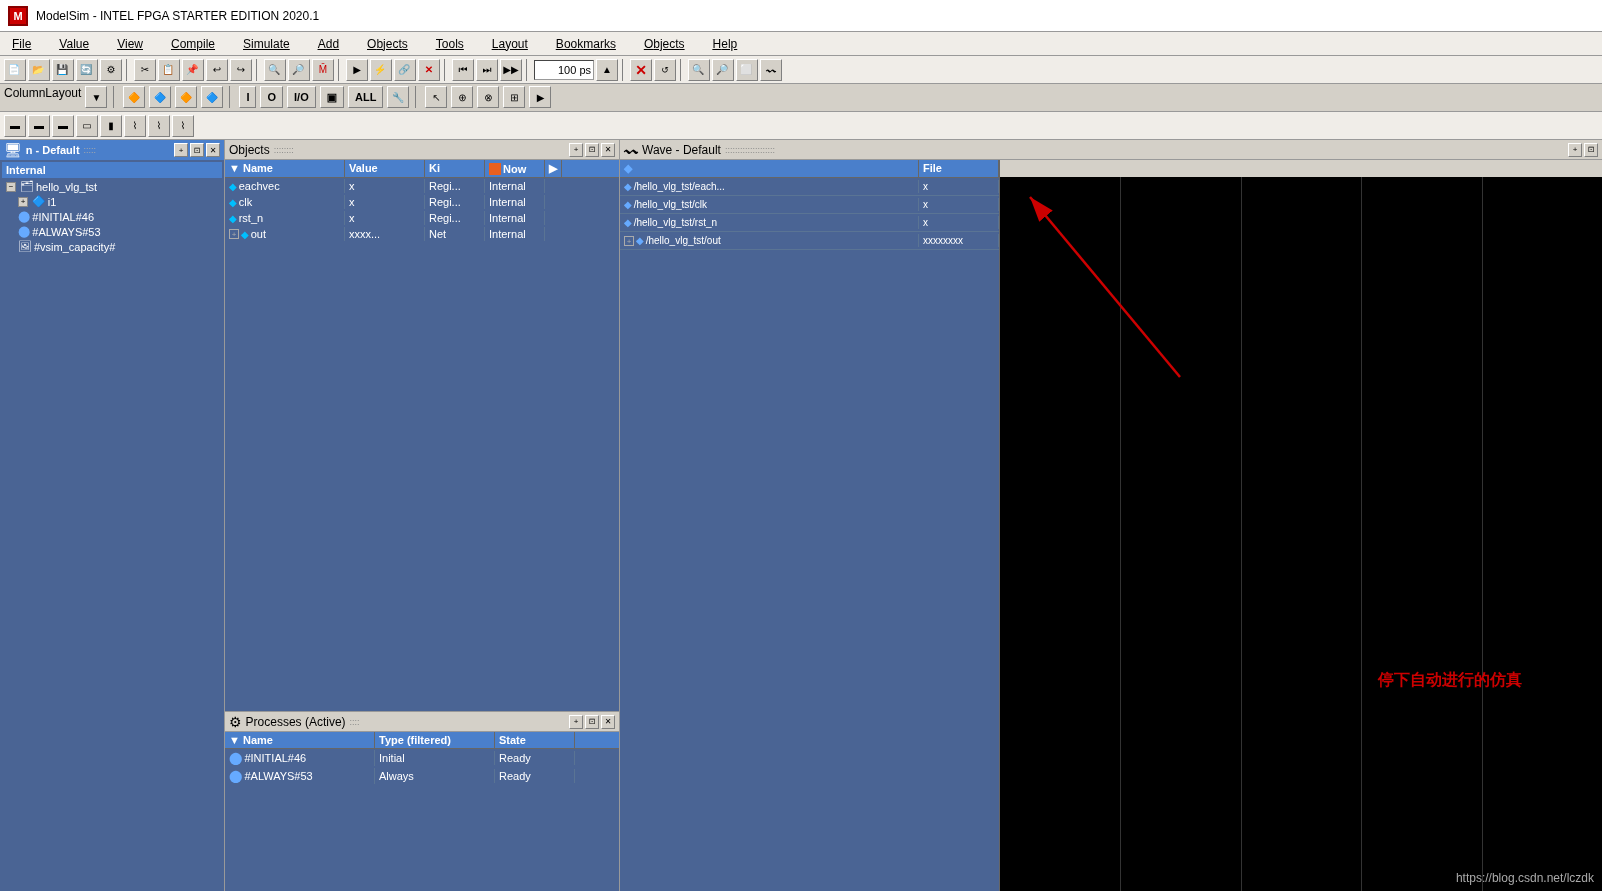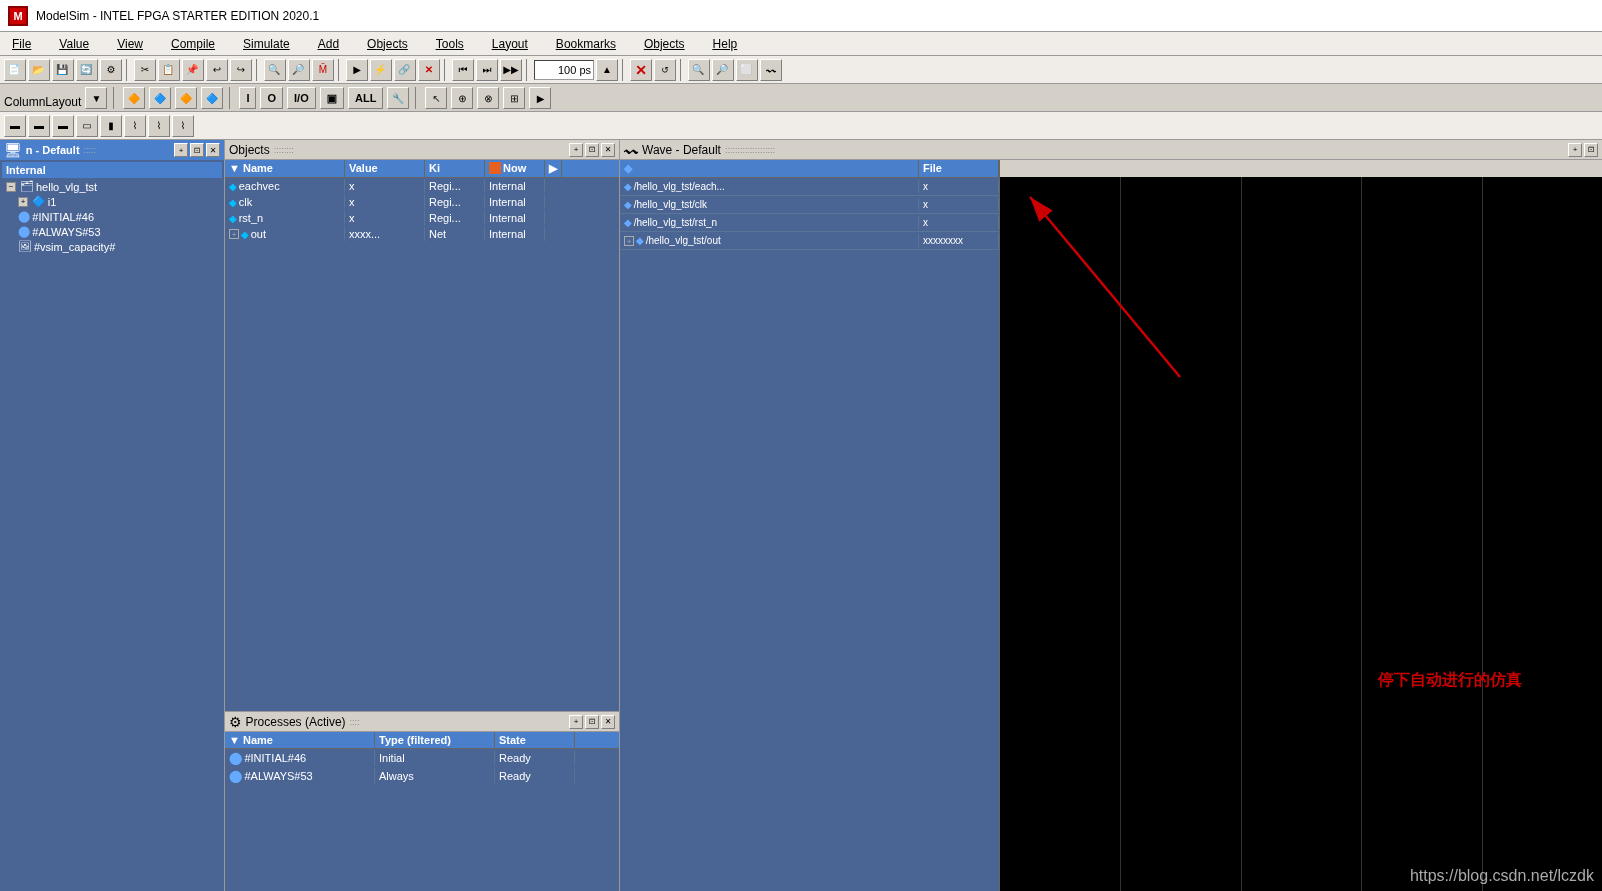--- a/index.html
+++ b/index.html
@@ -13,21 +13,21 @@
     #menu-bar { background: #f0ede8; border-bottom: 1px solid #999; padding: 2px 4px; display: flex; align-items: center; gap: 12px; height: 24px; }
     .menu-item { padding: 2px 8px; cursor: pointer; font-size: 12px; color: #000; text-decoration: underline; }
     .menu-item:first-letter { text-decoration: underline; }
 
     
     .toolbar { background: #f0ede8; border-bottom: 1px solid #999; padding: 2px 4px; display: flex; align-items: center; gap: 2px; min-height: 28px; flex-wrap: wrap; }
     .tb-btn { width: 22px; height: 22px; background: #d4d0c8; border: 1px solid #808080; border-top-color: #fff; border-left-color: #fff; cursor: pointer; display: flex; align-items: center; justify-content: center; font-size: 10px; }
     .tb-sep { width: 4px; height: 22px; border-left: 1px solid #808080; margin: 0 2px; }
 
     
-    #col-layout-bar { background: #d4d0c8; border-bottom: 1px solid #999; padding: 2px 4px; display: flex; align-items: flex-end; gap: 4px; height: 28px; }
+    #col-layout-bar { background: #d4d0c8; border-bottom: 1px solid #999; padding: 2px 4px; display: flex; align-items: flex-start; gap: 4px; height: 28px; }
     #col-layout-bar label { font-size: 12px; }
     #col-layout-select { height: 22px; width: 280px; border: 2px inset #999; background: #fff; font-size: 12px; padding: 0 4px; }
 
     
     #main-area { display: flex; height: calc(891px - 32px - 24px - 28px - 28px - 28px); background: #d4d0c8; }
 
     
     #instance-panel { width: 225px; background: #d4d0c8; border-right: 1px solid #999; display: flex; flex-direction: column; }
     .panel-title-bar { background: #4a7fcb; color: #fff; padding: 2px 4px; font-size: 11px; display: flex; align-items: center; justify-content: space-between; min-height: 20px; }
     .panel-title-bar .title-text { color: #fff; font-size: 11px; font-weight: bold; }
@@ -256,21 +256,21 @@
           <div class="panel-title-btn" style="background:#d4d0c8;">+</div>
           <div class="panel-title-btn" style="background:#d4d0c8;">⊡</div>
           <div class="panel-title-btn" style="background:#d4d0c8;">✕</div>
         </div>
       </div>
       <div id="objects-content">
         <div class="obj-col-header">
           <div class="obj-col name">▼ Name</div>
           <div class="obj-col value">Value</div>
           <div class="obj-col kind">Ki</div>
-          <div class="obj-col now" style="display:flex;align-items:flex-start;gap:2px;">
+          <div class="obj-col now" style="display:flex;align-items:center;gap:2px;">
             <span style="background:#e86020;width:12px;height:12px;display:inline-block;"></span>Now
           </div>
           <div class="obj-col">▶</div>
         </div>
 
         <div class="obj-row">
           <div class="obj-cell name">
             <span class="diamond">◆</span>
             <span>eachvec</span>
           </div>
@@ -423,13 +423,13 @@
           <line x1="180" y1="200" x2="30" y2="20" stroke="#cc0000" stroke-width="2.5" marker-end="url(#arrowhead)"></line>
         </svg>
 
         <div style="position:absolute;bottom:200px;right:80px;color:#cc0000;font-size:16px;font-weight:bold;font-family:SimHei,sans-serif;">停下自动进行的仿真</div>
       </div>
     </div>
   </div>
 
 </div>
 
-<div id="url-bar" style="position:fixed;bottom:6px;right:8px;color:#aaa;font-size:16px;margin-left:48px;">https://blog.csdn.net/lczdk</div>
+<div id="url-bar" style="position:fixed;bottom:6px;right:8px;color:#aaa;font-size:12px;margin-left:48px;">https://blog.csdn.net/lczdk</div>
 
 </body></html>

